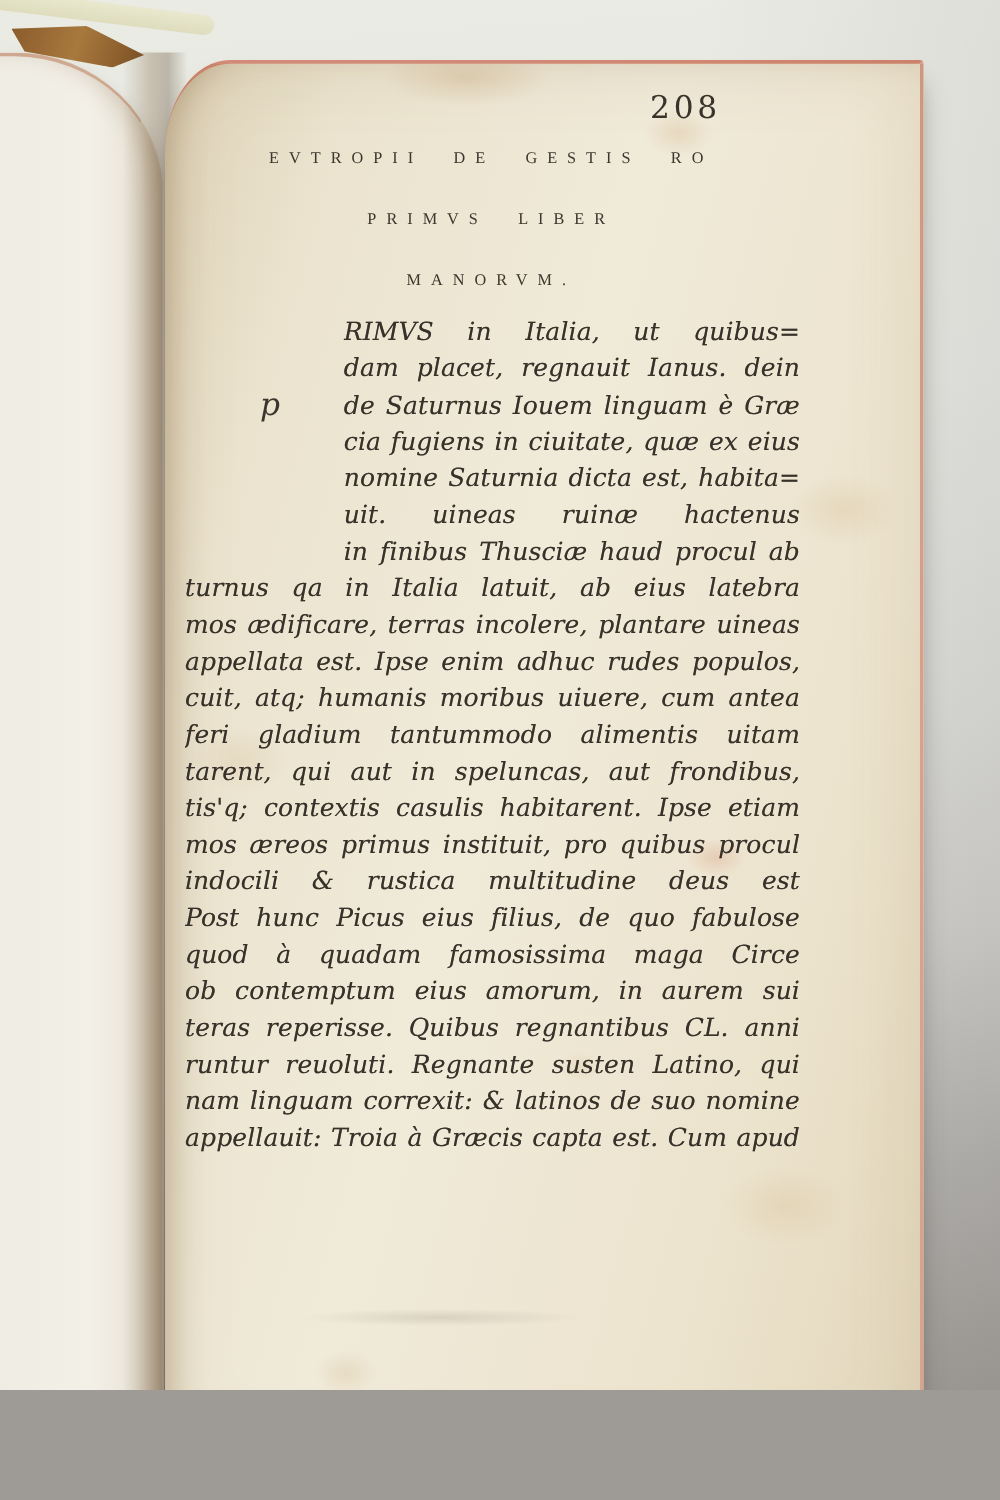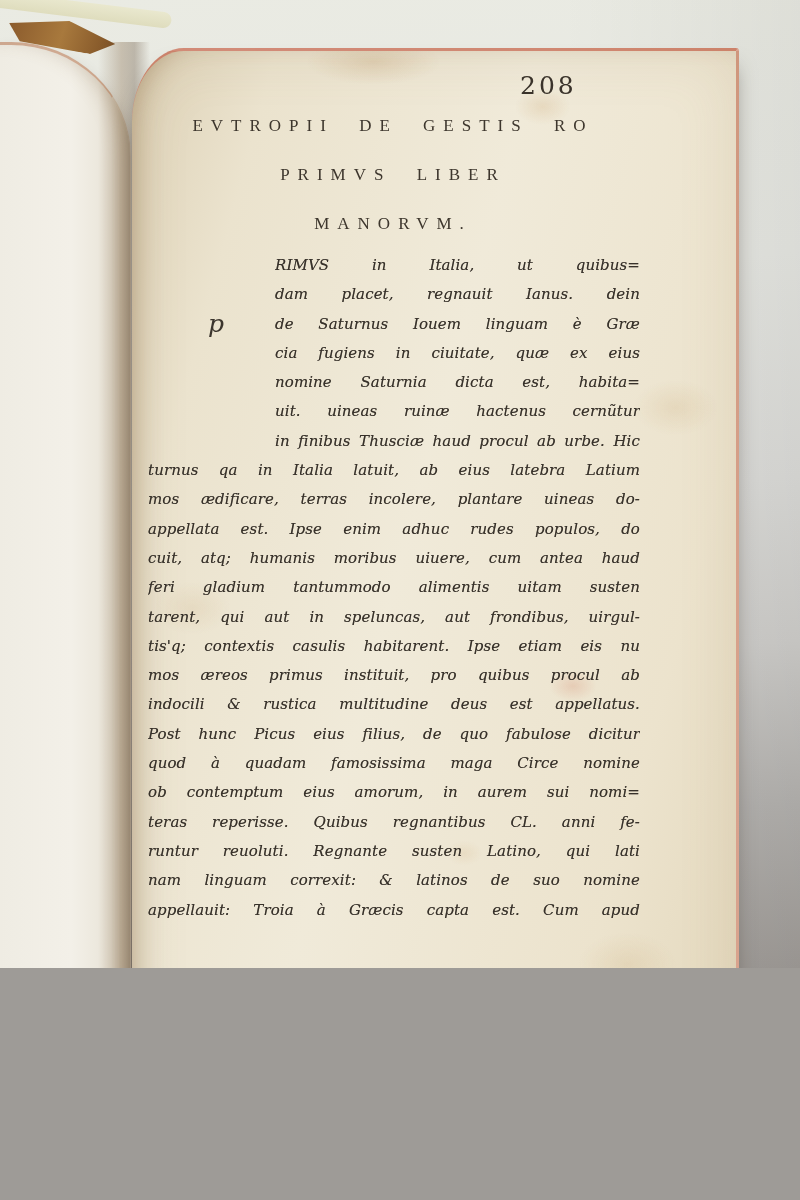--- a/index.html
+++ b/index.html
@@ -1,17 +1,17 @@
 <!DOCTYPE html>
 <html><head>
 <meta charset="utf-8">
 <style>
   html,body{margin:0;padding:0;background:#9e9b97;}
   .stage{
-    position:relative;width:800px;height:968px;overflow:hidden;
+    position:relative;width:800px;height:1112px;overflow:hidden;
     font-family:"DejaVu Serif",serif;
     background:linear-gradient(176deg,#eaebe3 0%,#e7e7e3 30%,#dddddа 50%,#d2d1ce 65%,#b6b4b1 82%,#a19d99 100%);
   }
   
   .backdrop{position:absolute;inset:0;
     background:
       linear-gradient(to right, rgba(0,0,0,0) 70%, rgba(0,0,0,.05) 100%),
       linear-gradient(176deg,#eaebe3 0%,#e6e7e2 30%,#dcdcd9 52%,#cfcecb 68%,#b4b2af 84%,#a09c98 100%);
   }
   .pale-ribbon{position:absolute;left:-8px;top:2px;width:180px;height:16px;
@@ -62,25 +62,25 @@
     box-shadow:
       inset 18px 0 26px -14px rgba(130,95,55,.38),
       inset 0 0 60px rgba(140,110,70,.14),
       0 16px 20px -4px rgba(72,66,58,.50);
     color:#36302a;
   }
   .folio{position:absolute;left:388px;top:20px;font-family:"DejaVu Serif",serif;
     font-size:25px;letter-spacing:3px;color:#3a332b;}
   .title-block{position:absolute;left:14px;top:60px;width:494px;text-align:center;
     font-family:"Liberation Serif",serif;color:#3d362d;}
-  .title-line{height:49px;line-height:30px;font-size:17px;letter-spacing:8px;word-spacing:13px;text-align:center;}
+  .title-line{height:49px;line-height:30px;font-size:13px;letter-spacing:8px;word-spacing:13px;text-align:center;}
   .text-column{position:absolute;left:16px;top:200px;width:492px;}
   .initial-space{float:left;width:127px;height:176px;position:relative;}
   .guide-letter{position:absolute;left:60px;top:58px;font-style:italic;font-size:25px;color:#3b352d;}
-  .line{height:29.3px;line-height:29.3px;font-style:italic;font-size:15px;
+  .line{height:29.3px;line-height:29.3px;font-style:italic;font-size:20px;
     text-align:justify;text-align-last:justify;letter-spacing:.1px;word-spacing:1px;
     color:#37312a;text-shadow:0 0 .5px rgba(55,49,42,.55);overflow:hidden;}
   .ghost-text{position:absolute;left:70px;top:988px;width:300px;height:30px;
     background:radial-gradient(140px 9px at 50% 50%, rgba(120,110,95,.18), transparent 80%);}
   .bottom-shade{position:absolute;left:0;top:1166px;width:800px;height:34px;z-index:2;
     background:linear-gradient(to bottom,rgba(75,70,63,.30),rgba(75,70,63,0));}
 </style>
 </head>
 <body>
 

